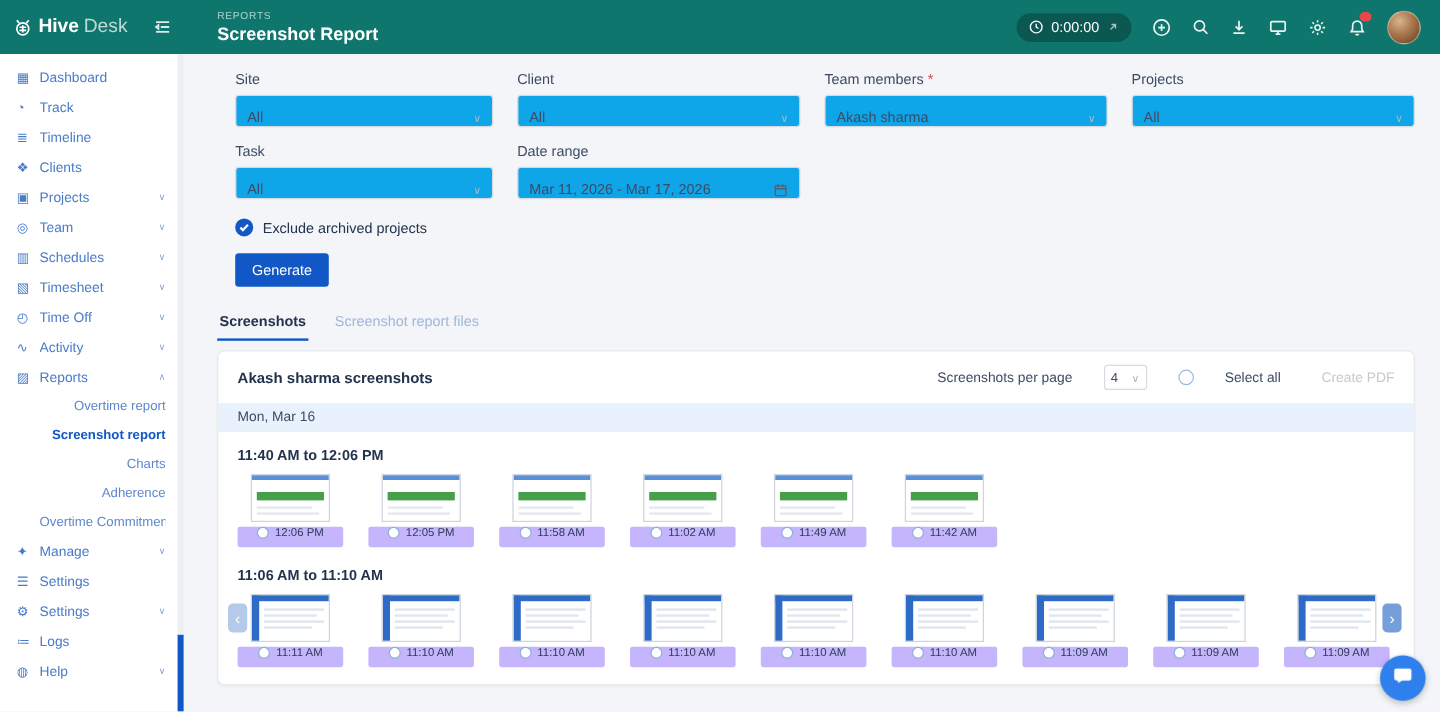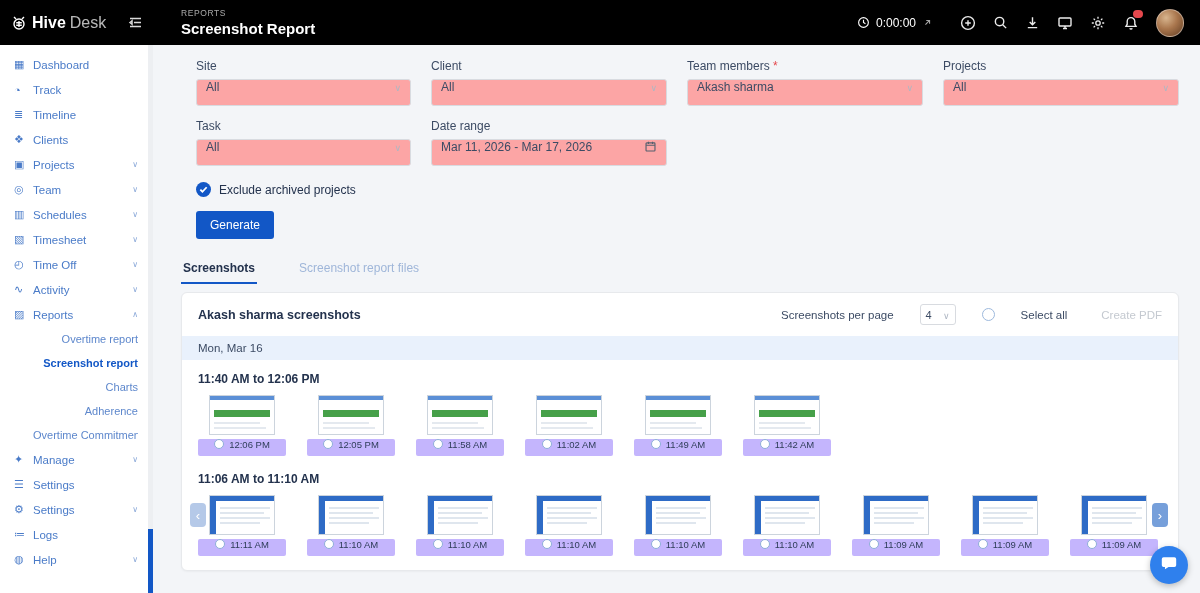--- a/index.html
+++ b/index.html
@@ -3,21 +3,21 @@
 <meta charset="utf-8">
 <style>
   * { box-sizing: border-box; }
   html,body { margin:0; padding:0; }
   body {
     width:1200px; height:593px; overflow:hidden;
     font-family:"Liberation Sans", sans-serif;
     background:#f3f5f8;
   }
   
-  .topbar { height:45px; background:#000000; display:flex; align-items:center; }
+  .topbar { height:45px; background:#0f766e; display:flex; align-items:center; }
   .topbar-left { width:153px; flex:none; display:flex; align-items:center; justify-content:space-between; padding:0 10px 0 10px; }
   .logo { display:flex; align-items:center; gap:4px; }
   .logo svg { display:block; }
   .brand-hive { color:#fff; font-weight:bold; font-size:16px; }
   .brand-desk { color:rgba(255,255,255,.72); font-size:16px; }
   .collapse-icon { color:rgba(255,255,255,.85); display:flex; cursor:pointer; }
   .topbar-title { margin-left:28px; }
   .breadcrumb { font-size:8.5px; letter-spacing:.6px; color:rgba(255,255,255,.65); text-transform:uppercase; }
   .page-title { font-size:15px; font-weight:bold; color:#fff; margin-top:2px; }
   .topbar-right { margin-left:auto; display:flex; align-items:center; gap:17px; padding-right:16px; }
@@ -37,31 +37,31 @@
   .nav-chevron { font-size:8px; color:#8aa8d8; }
   .nav-item.sub { padding-left:33px; height:24px; font-size:11px; color:#5d87cc;text-align:right; }
   .nav-item.active { color:#1257c6; font-weight:bold; }
   .scroll-strip { width:5px; flex:none; background:#edeff2; position:relative; }
   .scroll-thumb { position:absolute; bottom:0; left:0; width:5px; height:64px; background:#1257c6; cursor:pointer; }
   .content { flex:1; padding:14px 21px 0 28px; position:relative; }
   
   .filters { display:grid; grid-template-columns:215px 236px 236px 236px; column-gap:20px; row-gap:13px; margin-left:15px; }
   .field-label { font-size:12px; color:#3c4b64; margin-bottom:6px; display:block; }
   .req { color:#e5484d; }
-  .select, .datebox { height:27px; background:#fca5a5; border:1px solid #d8dbe0; border-radius:3px; display:flex; align-items:flex-start; justify-content:space-between; padding:0 9px; font-size:12px; color:#3c4b64; cursor:pointer; }
+  .select, .datebox { height:27px; background:#0ea5e9; border:1px solid #d8dbe0; border-radius:3px; display:flex; align-items:flex-end; justify-content:space-between; padding:0 9px; font-size:12px; color:#3c4b64; cursor:pointer; }
   .caret::after { content:"∨"; font-size:9px; color:#aeb6c2; }
   .datebox svg { color:#55606e; display:block; }
   
   .checkbox-row { margin:16px 0 0 15px; display:flex; align-items:center; gap:8px; }
   .checkbox { width:15px; height:15px; border-radius:50%; background:#1257c6; display:flex; align-items:center; justify-content:center; cursor:pointer; }
   .checkbox svg { display:block; }
   .checkbox-label { font-size:12px; color:#23324d; }
   .generate-btn { margin:14px 0 0 15px; background:#1257c6; color:#fff; font-size:12px; border:none; border-radius:3px; padding:7px 14px; cursor:pointer; font-family:"Liberation Sans", sans-serif; }
   
-  .tabs { display:flex; gap:40px; margin-top:22px; }
+  .tabs { display:flex; gap:20px; margin-top:22px; }
   .tab { font-size:12px; padding:0 2px 7px; cursor:pointer; }
   .tab.active { color:#23324d; font-weight:bold; border-bottom:2px solid #1257c6; }
   .tab.inactive { color:#9fb6d9; }
   
   .card { margin-top:8px; background:#fff; border:1px solid #e7e9ec; border-radius:6px; box-shadow:0 1px 2px rgba(0,0,0,.04); padding-bottom:10px; }
   .card-header { display:flex; align-items:center; padding:11px 16px; }
   .card-title { font-size:12.5px; font-weight:bold; color:#23324d; }
   .card-controls { margin-left:auto; display:flex; align-items:center; gap:26px; font-size:11.5px; color:#3c4b64; }
   .pp-select { width:36px; height:21px; border:1px solid #d8dbe0; border-radius:3px; display:flex; align-items:center; justify-content:space-between; padding:0 5px; font-size:11px; cursor:pointer; }
   .radio { width:13px; height:13px; border:1px solid #9db9dd; border-radius:50%; background:#fff; cursor:pointer; flex:none; }

